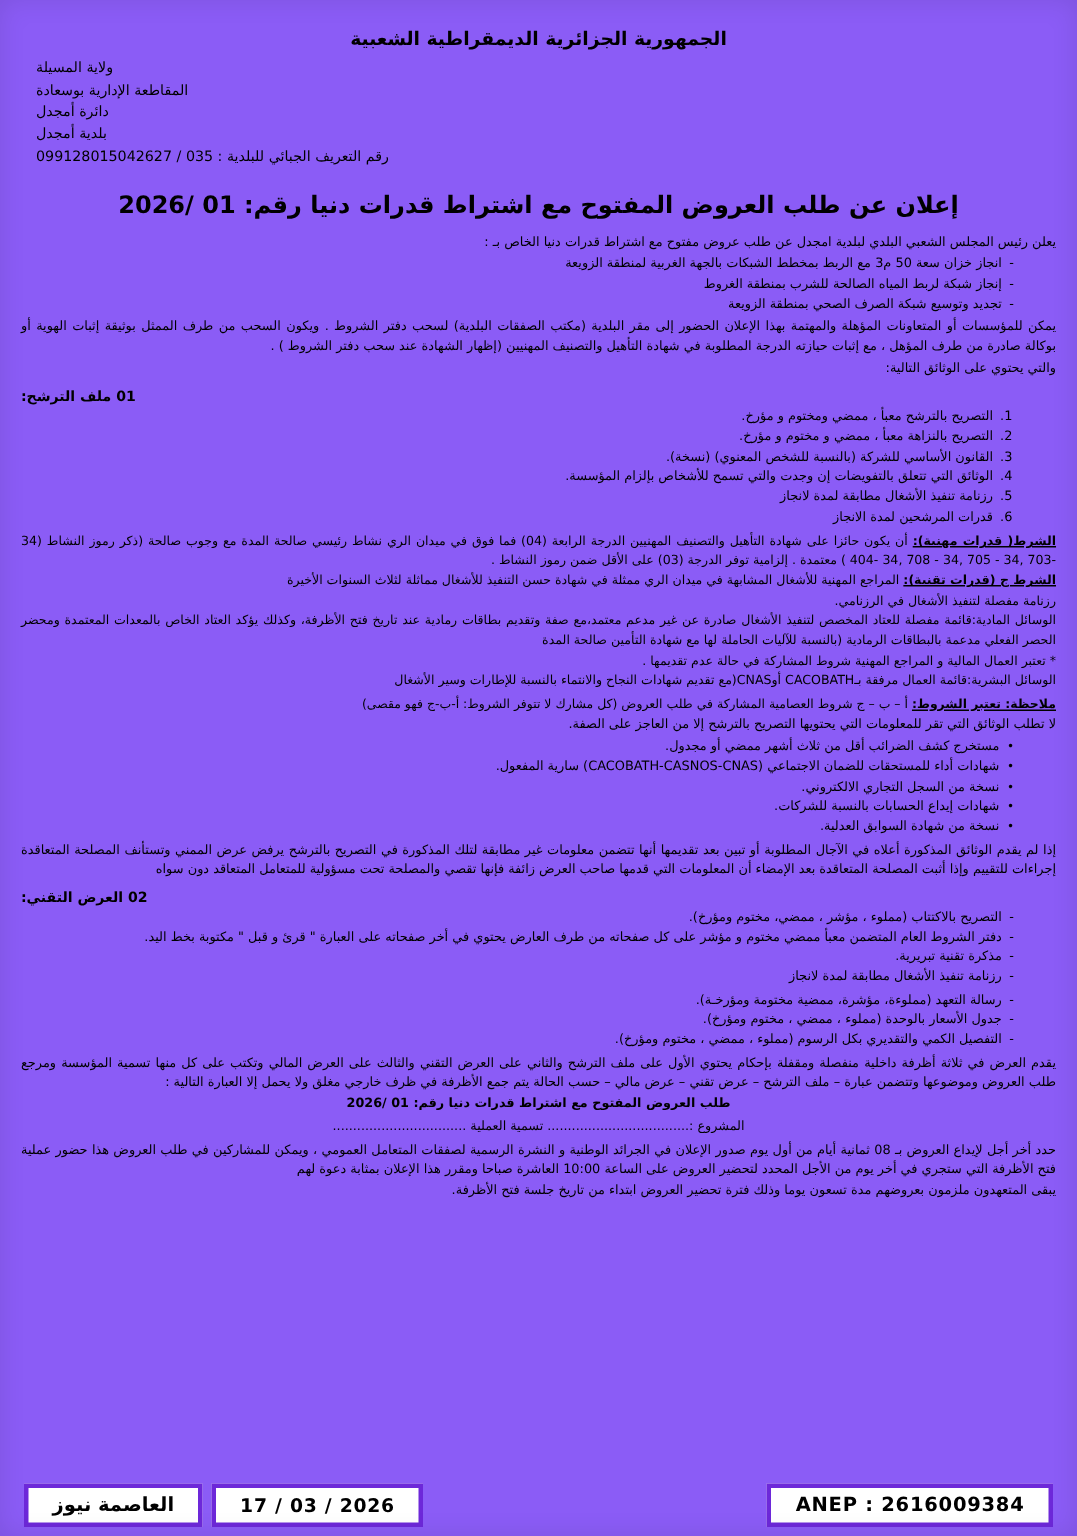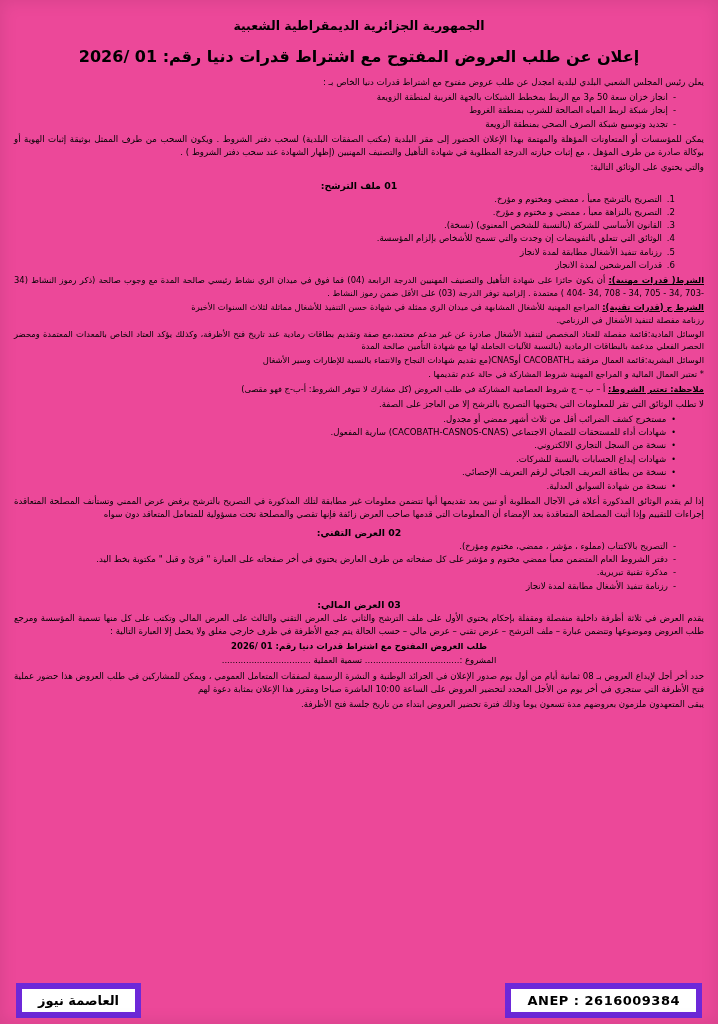--- a/index.html
+++ b/index.html
@@ -4,21 +4,21 @@
 <style>
   html, body {
     margin: 0;
     padding: 0;
     background: #b8b8b8;
   }
   .page {
     position: relative;
     width: 718px;
     height: 1024px;
-    background: #ec4899;
+    background: #8b5cf6;
     margin: 0 auto;
     overflow: hidden;
     font-family: "DejaVu Sans", sans-serif;
     color: #000;
     box-sizing: border-box;
   }
   
   .page::after {
     content: "";
     position: absolute;
@@ -88,21 +88,21 @@
   }
   ol.nums {
     list-style: decimal;
     margin-right: 40px;
   }
   ol.nums > li { padding-right: 2px; }
   .section-head-r {
     font-size: 9.4px;
     font-weight: bold;
     margin: 6px 0 2px 0;
-    text-align: center;
+    text-align: left;
   }
 
   .cond-line {
     font-size: 8.4px;
     line-height: 1.5;
     text-align: justify;
     margin: 1px 0;
   }
   .lbl { font-weight: bold; text-decoration: underline; }
 
@@ -127,39 +127,46 @@
     right: 0;
     left: 0;
     display: flex;
     flex-direction: row;
     justify-content: space-between;
     align-items: center;
     padding: 0 16px;
     box-sizing: border-box;
   }
   .footer-box {
-    border: 6px solid #6d28d9;
+    border: 3px solid #6d28d9;
     padding: 4px 16px;
     font-size: 13px;
     font-weight: bold;
     letter-spacing: 0.5px;
     background: #fff;
   }
   .footer-box.date { font-size: 12.5px; }
   .footer-box.news { font-size: 13px; }
   .footer-left { display: flex; gap: 6px; align-items: center; }
 </style>
 </head>
 <body>
 
 <div class="page">
   <div class="inner">
 
     <div class="hdr-title">الجمهورية الجزائرية الديمقراطية الشعبية</div>
 
+    <div class="admin-block">
+      <div>ولاية المسيلة</div>
+      <div>المقاطعة الإدارية بوسعادة</div>
+      <div>دائرة أمجدل</div>
+      <div>بلدية أمجدل</div>
+      <div>رقم التعريف الجبائي للبلدية : 035 / 099128015042627</div>
+    </div>
 
     <div class="main-title">إعلان عن طلب العروض المفتوح مع اشتراط قدرات دنيا رقم: 01 /2026</div>
 
     <div class="para">يعلن رئيس المجلس الشعبي البلدي لبلدية امجدل عن طلب عروض مفتوح مع اشتراط قدرات دنيا الخاص بـ :</div>
 
     <ul class="dash">
       <li>انجاز خزان سعة 50 م3 مع الربط بمخطط الشبكات بالجهة الغربية لمنطقة الزويعة</li>
       <li>إنجاز شبكة لربط المياه الصالحة للشرب بمنطقة الغروط</li>
       <li>تجديد وتوسيع شبكة الصرف الصحي بمنطقة الزويعة</li>
     </ul>
@@ -181,60 +188,64 @@
       <span class="lbl">الشرط( قدرات مهنية):</span>
       <span>أن يكون حائزا على شهادة التأهيل والتصنيف المهنيين الدرجة الرابعة (04) فما فوق في ميدان الري نشاط رئيسي صالحة المدة مع وجوب صالحة (ذكر رموز النشاط (34 -703 ,34 - 705 ,34 - 708 ,34 -404 ) معتمدة . إلزامية توفر الدرجة (03) على الأقل ضمن رموز النشاط .</span>
     </div>
     <div class="cond-line">
       <span class="lbl">الشرط ج (قدرات تقنية):</span>
       <span>المراجع المهنية للأشغال المشابهة في ميدان الري ممثلة في شهادة حسن التنفيذ للأشغال مماثلة لثلاث السنوات الأخيرة</span>
     </div>
 
     <div class="cond-line">رزنامة مفصلة لتنفيذ الأشغال في الرزنامي.</div>
     <div class="cond-line">الوسائل المادية:قائمة مفصلة للعتاد المخصص لتنفيذ الأشغال صادرة عن غير مدعم معتمد،مع صفة وتقديم بطاقات رمادية عند تاريخ فتح الأظرفة، وكذلك يؤكد العتاد الخاص بالمعدات المعتمدة ومحضر الحصر الفعلي مدعمة بالبطاقات الرمادية (بالنسبة للآليات الحاملة لها مع شهادة التأمين صالحة المدة</div>
+    <div class="cond-line">* تعتبر العمال المالية و المراجع المهنية شروط المشاركة في حالة عدم تقديمها .</div>
     <div class="cond-line">الوسائل البشرية:قائمة العمال مرفقة بـCACOBATH أوCNAS(مع تقديم شهادات النجاح والانتماء بالنسبة للإطارات وسير الأشغال</div>
-    <div class="cond-line">* تعتبر العمال المالية و المراجع المهنية شروط المشاركة في حالة عدم تقديمها .</div>
 
     <div class="note">
       <span class="lbl">ملاحظة: تعتبر الشروط:</span>
       <span>أ – ب – ج شروط العصامية المشاركة في طلب العروض (كل مشارك لا تتوفر الشروط: أ-ب-ج فهو مقصى)</span>
     </div>
 
     <div class="para">لا تطلب الوثائق التي تقر للمعلومات التي يحتويها التصريح بالترشح إلا من العاجز على الصفة.</div>
 
     <ul class="dots">
       <li>مستخرج كشف الضرائب أقل من ثلاث أشهر ممضي أو مجدول.</li>
       <li>شهادات أداء للمستحقات للضمان الاجتماعي (CACOBATH-CASNOS-CNAS) سارية المفعول.</li>
       <li>نسخة من السجل التجاري الالكتروني.</li>
       <li>شهادات إيداع الحسابات بالنسبة للشركات.</li>
-      <li>نسخة من بطاقة التعريف الجبائي لرقم التعريف الإحصائي.</li>
       <li>نسخة من شهادة السوابق العدلية.</li>
     </ul>
 
     <div class="para">إذا لم يقدم الوثائق المذكورة أعلاه في الآجال المطلوبة أو تبين بعد تقديمها أنها تتضمن معلومات غير مطابقة لتلك المذكورة في التصريح بالترشح يرفض عرض الممني وتستأنف المصلحة المتعاقدة إجراءات للتقييم وإذا أثبت المصلحة المتعاقدة بعد الإمضاء أن المعلومات التي قدمها صاحب العرض زائفة فإنها تقصي والمصلحة تحت مسؤولية للمتعامل المتعاقد دون سواه</div>
 
     <div class="section-head-r">02 العرض التقني:</div>
     <ul class="dash">
       <li>التصريح بالاكتتاب (مملوء ، مؤشر ، ممضي، مختوم ومؤرخ).</li>
       <li>دفتر الشروط العام المتضمن معبأ ممضي مختوم و مؤشر على كل صفحاته من طرف العارض يحتوي في أخر صفحاته على العبارة " قرئ و قبل " مكتوبة بخط اليد.</li>
       <li>مذكرة تقنية تبريرية.</li>
       <li>رزنامة تنفيذ الأشغال مطابقة لمدة لانجاز</li>
     </ul>
 
-    <div class="section-head-r">03 العرض المالي:</div>
+    <ul class="dash">
+      <li>رسالة التعهد (مملوءة، مؤشرة، ممضية مختومة ومؤرخـة).</li>
+      <li>جدول الأسعار بالوحدة (مملوء ، ممضي ، مختوم ومؤرخ).</li>
+      <li>التفصيل الكمي والتقديري بكل الرسوم (مملوء ، ممضي ، مختوم ومؤرخ).</li>
+    </ul>
 
     <div class="para">يقدم العرض في ثلاثة أظرفة  داخلية منفصلة ومقفلة بإحكام يحتوي الأول على ملف الترشح والثاني على العرض التقني والثالث على العرض المالي وتكتب على كل منها تسمية المؤسسة ومرجع طلب العروض وموضوعها وتتضمن عبارة – ملف الترشح – عرض تقني – عرض مالي – حسب الحالة يتم جمع الأظرفة  في ظرف خارجي مغلق ولا يحمل إلا العبارة التالية :</div>
 
     <div class="center-sm bold">طلب العروض المفتوح مع اشتراط قدرات دنيا رقم: 01 /2026</div>
     <div class="center-sm">المشروع :................................... تسمية العملية .................................</div>
 
     <div class="para">حدد أخر أجل لإيداع العروض بـ 08 ثمانية أيام من أول يوم صدور الإعلان في الجرائد الوطنية و النشرة الرسمية لصفقات المتعامل العمومي ، ويمكن للمشاركين في طلب العروض هذا حضور عملية فتح الأظرفة التي ستجري في أخر يوم من الأجل المحدد لتحضير العروض على الساعة 10:00 العاشرة صباحا ومقرر هذا الإعلان بمثابة دعوة لهم</div>
     <div class="para para-center">يبقى المتعهدون ملزمون بعروضهم مدة تسعون يوما وذلك فترة تحضير العروض ابتداء من تاريخ جلسة فتح الأظرفة.</div>
 
   </div>
 
   <div class="footer-row">
     <div class="footer-box anep">ANEP : 2616009384</div>
     <div class="footer-left">
+      <div class="footer-box date">2026 / 03 / 17</div>
       <div class="footer-box news">العاصمة نيوز</div>
     </div>
   </div>
 </div>
 
 </body></html>

